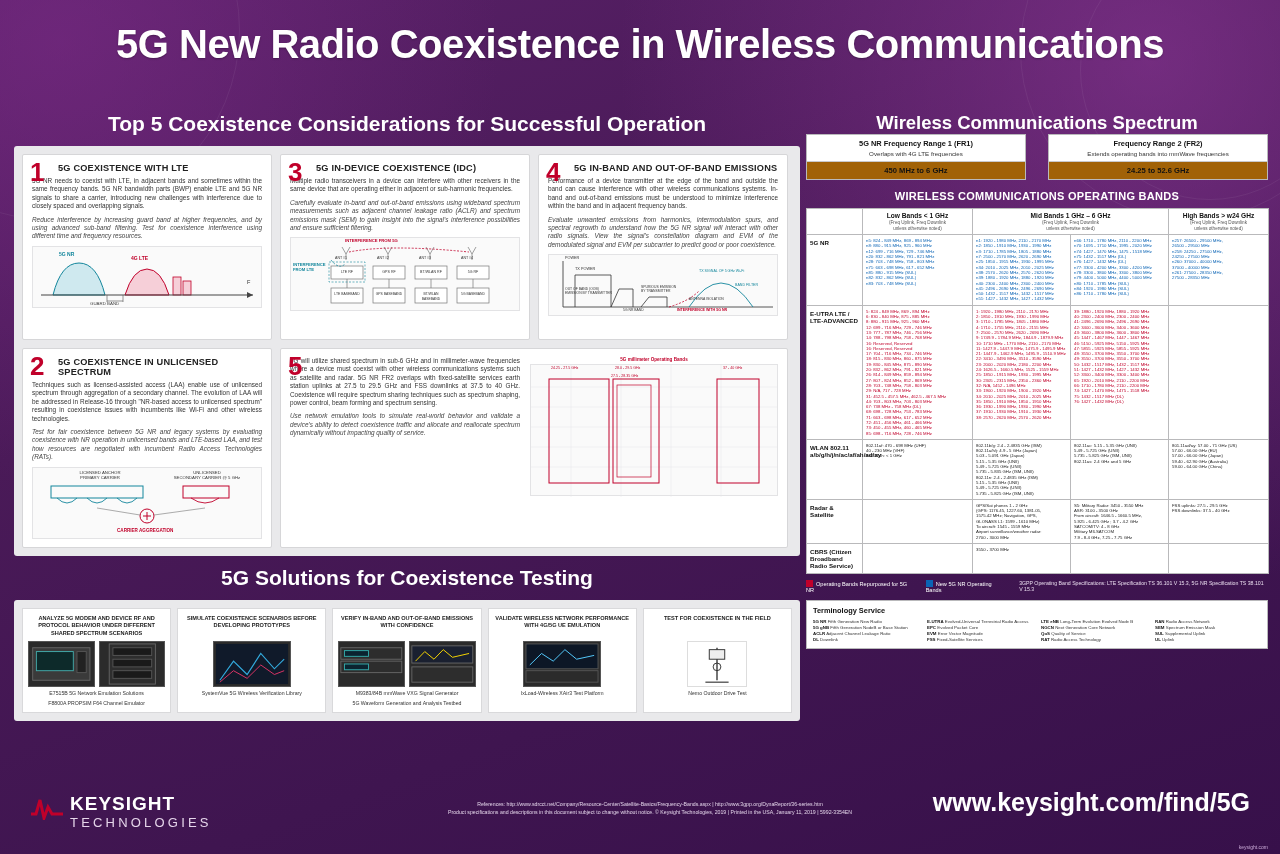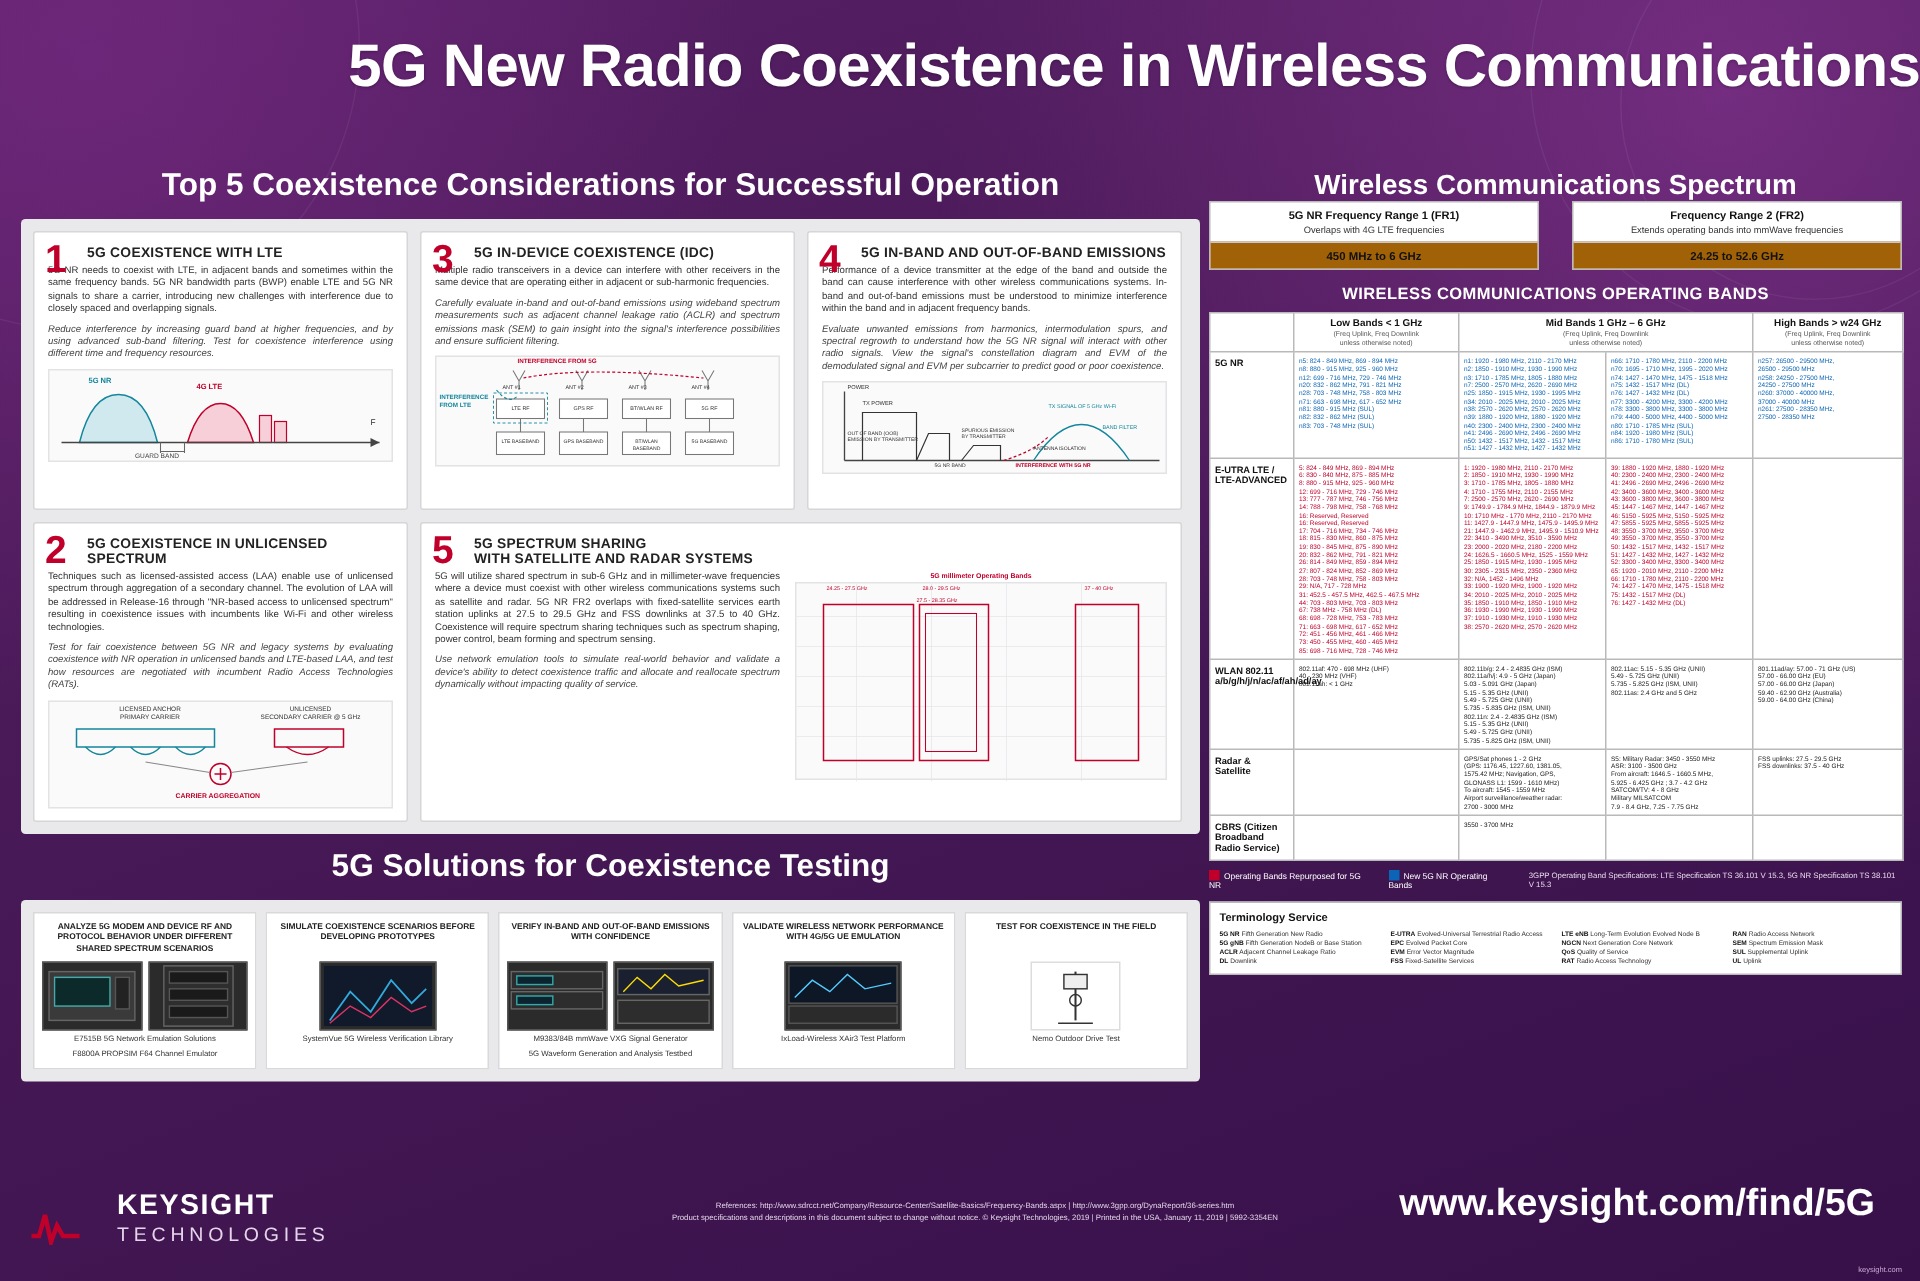--- a/index.html
+++ b/index.html
@@ -21,21 +21,20 @@
     position:absolute; border:1px solid rgba(255,255,255,0.06);
     border-radius:50%;
   }
 
   
   .header { position:absolute; left:0; top:0; width:1280px; height:106px; text-align:center; }
   .title {
     font-size:40px; font-weight:bold; letter-spacing:-0.5px;
     margin:20px 0 5px 0; line-height:48px;
     text-shadow:0 1px 2px rgba(0,0,0,0.3);
-    text-align:right;
   }
   .subtitle { font-size:12.5px; margin-top:8px; color:#f2e6f6; }
 
   
   .left-col { position:absolute; left:14px; top:112px; width:786px; }
   .section-heading {
     text-align:center; font-size:21px; font-weight:bold; color:#ffffff;
     margin:0 0 10px 0;
   }
   .panel { background:#e9e9eb; border-radius:3px; padding:8px; }
@@ -100,21 +99,21 @@
 
   .term { margin-top:7px; background:#ffffff; border:1px solid #b9b9bb; padding:5px 6px; }
   .term h5 { margin:0 0 4px 0; font-size:7.4px; font-weight:bold; color:#111; }
   .term .cols { display:flex; gap:8px; }
   .term .tc { flex:1; }
   .term .row { font-size:4.4px; line-height:6px; color:#333; }
   .term .row b { color:#111; }
 
   
   .footer { position:absolute; left:0; bottom:0; width:1280px; height:72px; }
-  .ks-logo { position:absolute; left:20px; top:12px; display:flex; align-items:flex-end; gap:24px; }
+  .ks-logo { position:absolute; left:30px; top:12px; display:flex; align-items:flex-start; gap:6px; }
   .ks-mark { width:34px; height:26px; }
   .ks-name { font-size:19px; font-weight:bold; letter-spacing:1px; line-height:19px; }
   .ks-tag { font-size:13px; letter-spacing:3.2px; color:#e5d5ea; margin-top:2px; }
   .ks-url { position:absolute; right:30px; top:6px; font-size:25px; font-weight:bold; }
   .refs { position:absolute; left:340px; top:18px; width:620px; font-size:5.2px; line-height:8px; color:#e3d4e9; text-align:center; }
   .corner { position:absolute; right:12px; bottom:4px; font-size:5px; color:#c9a9d6; }
 
   
   svg { display:block; }
 </style>
@@ -236,22 +235,20 @@
               <div style="position:absolute; left:166px; top:32px; width:32px; text-align:center; font-size:3.6px; color:#333;">5G RF</div>
               <div style="position:absolute; left:40px; top:54px; width:32px; text-align:center; font-size:3.4px; color:#333; line-height:4.4px;">LTE BASEBAND</div>
               <div style="position:absolute; left:82px; top:54px; width:32px; text-align:center; font-size:3.4px; color:#333; line-height:4.4px;">GPS BASEBAND</div>
               <div style="position:absolute; left:124px; top:54px; width:32px; text-align:center; font-size:3.4px; color:#333; line-height:4.4px;">BT/WLAN BASEBAND</div>
               <div style="position:absolute; left:166px; top:54px; width:32px; text-align:center; font-size:3.4px; color:#333; line-height:4.4px;">5G BASEBAND</div>
             </div>
           </div>
 
           <div class="card" style="height:200px; width:508px;">
             <div class="num">5</div>
-            <h3 style="white-space:pre-line;">5G Spectrum Sharing
-with Satellite and Radar Systems</h3>
             <div style="display:flex; gap:10px;">
               <div style="width:232px;">
                 <p>5G will utilize shared spectrum in sub-6 GHz and in millimeter-wave frequencies where a device must coexist with other wireless communications systems such as satellite and radar. 5G NR FR2 overlaps with fixed-satellite services earth station uplinks at 27.5 to 29.5 GHz and FSS downlinks at 37.5 to 40 GHz. Coexistence will require spectrum sharing techniques such as spectrum shaping, power control, beam forming and spectrum sensing.</p>
                 <p class="ital">Use network emulation tools to simulate real-world behavior and validate a device's ability to detect coexistence traffic and allocate and reallocate spectrum dynamically without impacting quality of service.</p>
               </div>
               <div style="width:250px; position:relative;">
                 <div style="font-size:4.6px; color:#c0002a; font-weight:bold; text-align:center;">5G millimeter Operating Bands</div>
                 <div class="fig" style="height:132px; margin-top:2px;">
                   <svg width="246" height="132" viewBox="0 0 246 132">
                     <g stroke="#e6e6e8" stroke-width="0.5">

